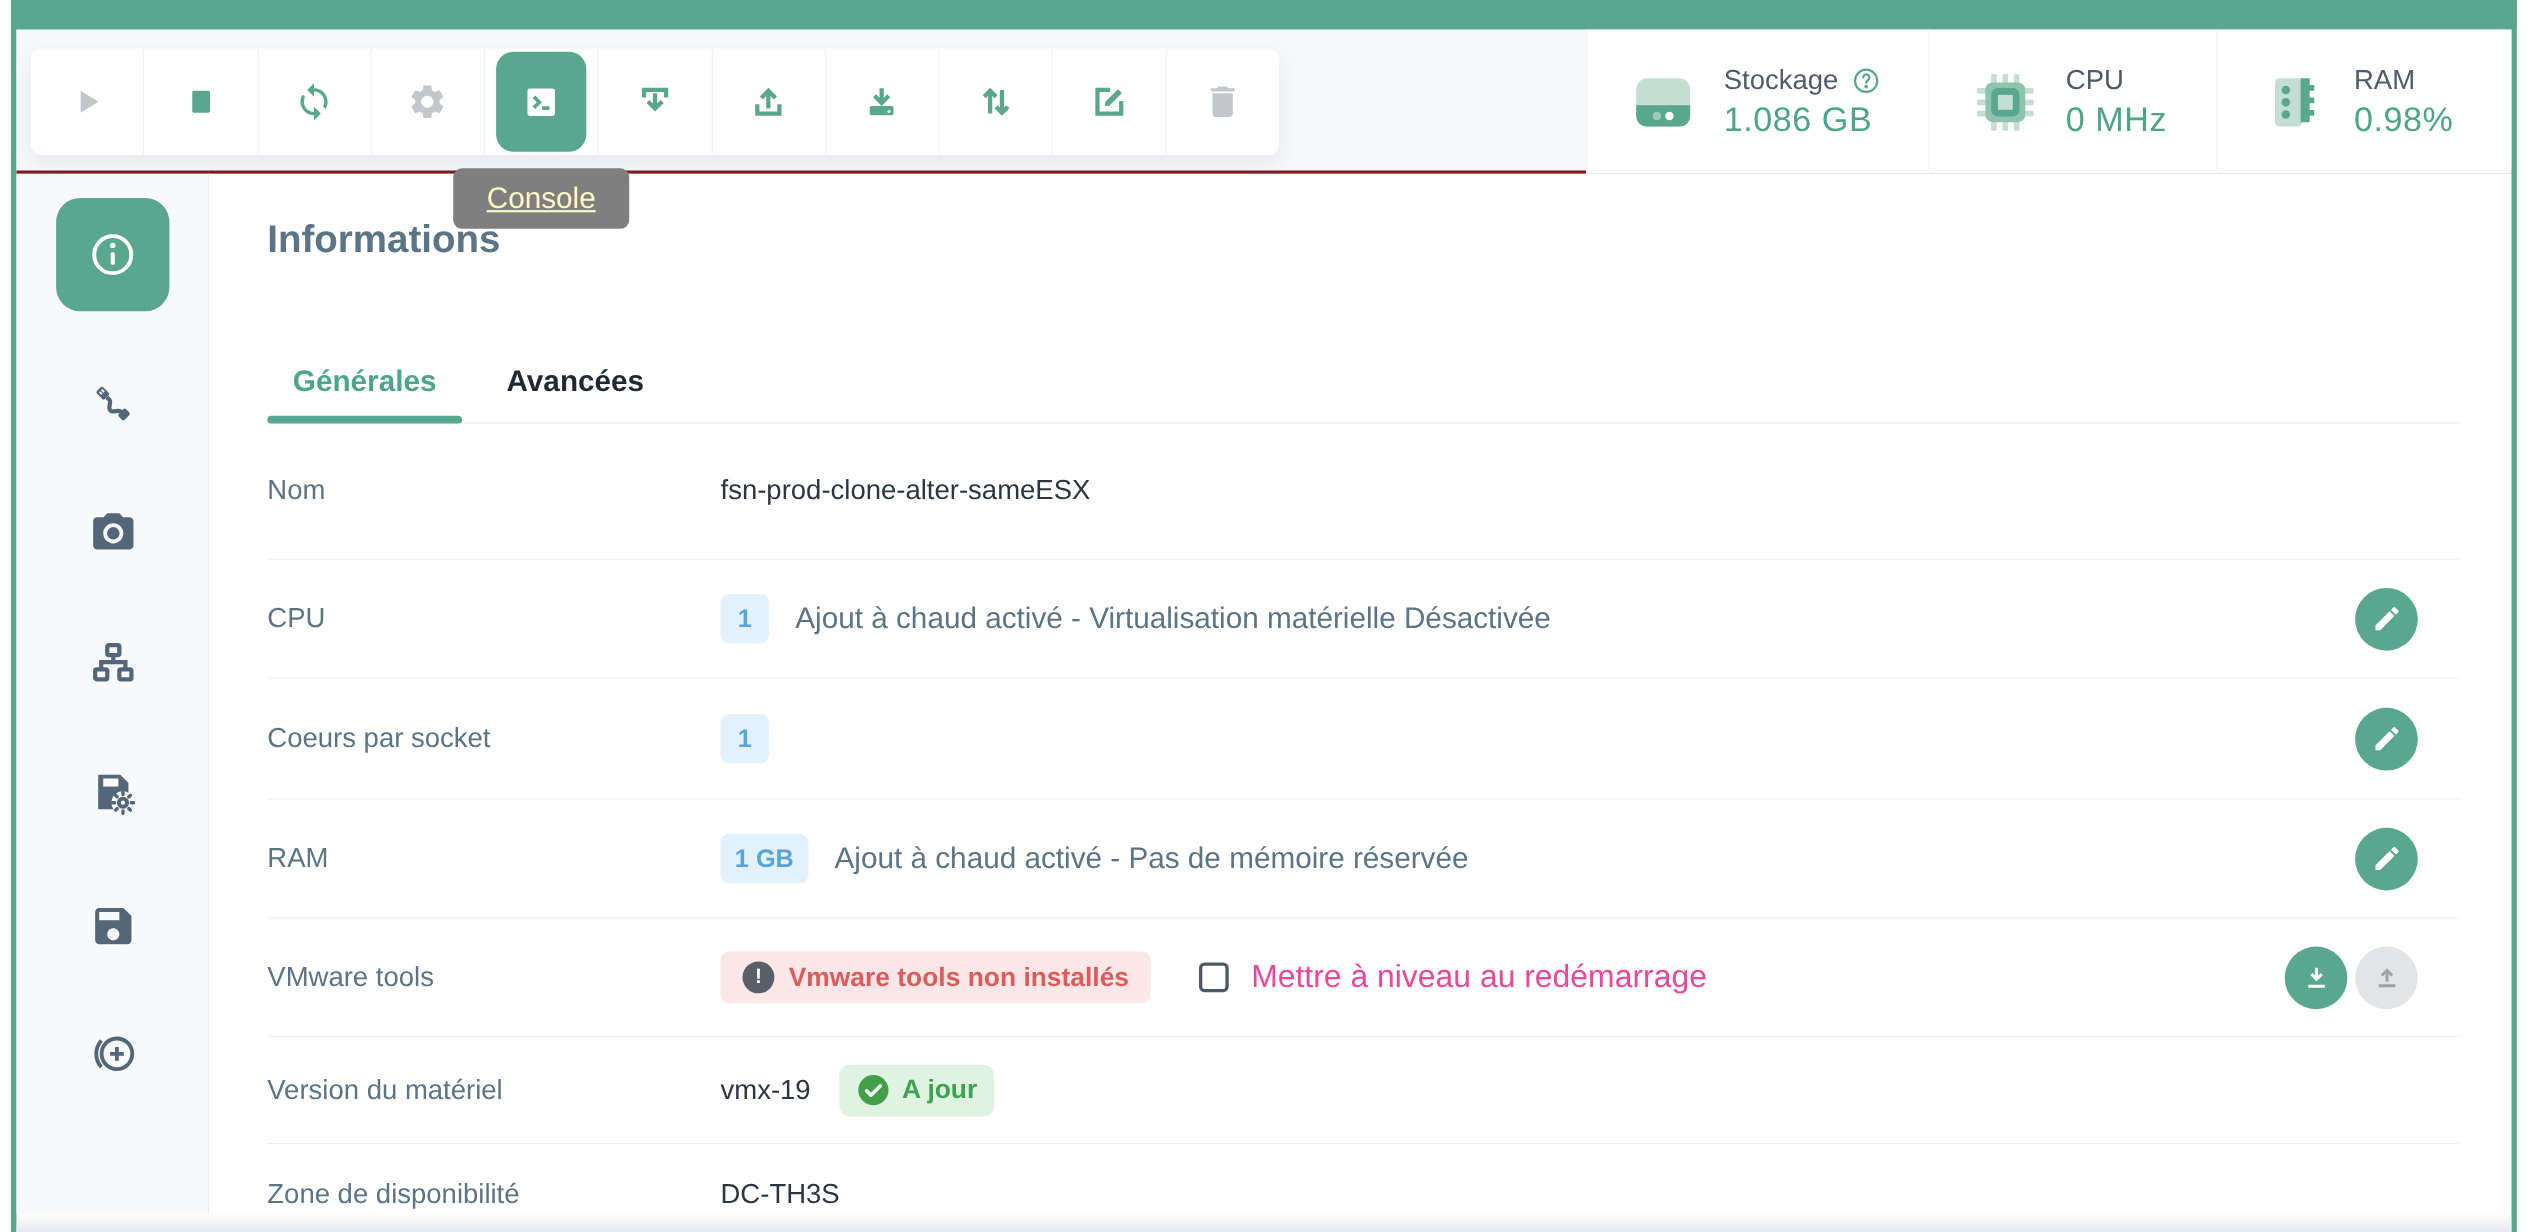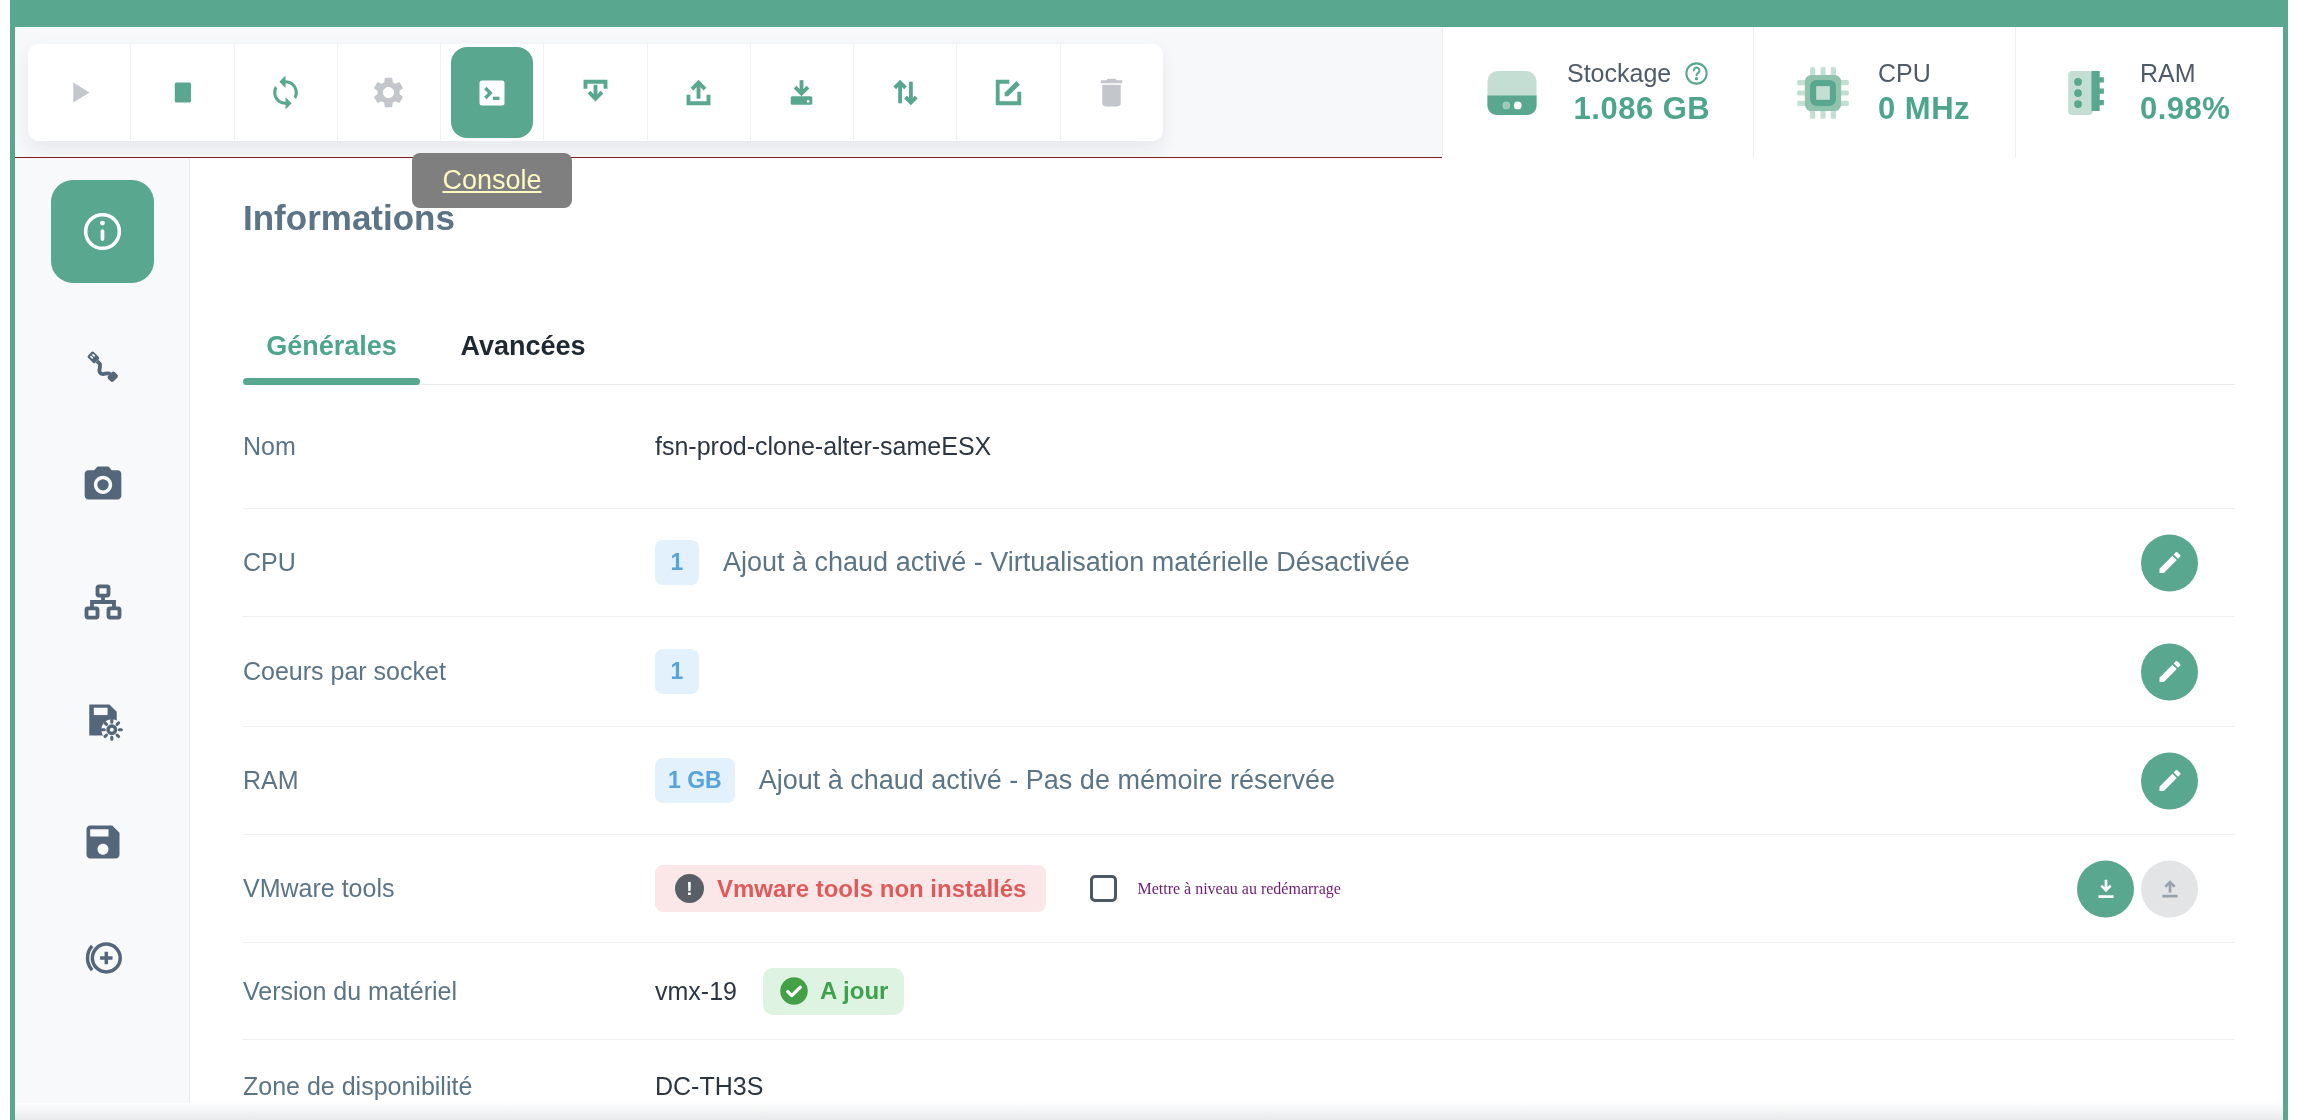--- a/index.html
+++ b/index.html
@@ -7,40 +7,40 @@
     font-family:"Liberation Sans","DejaVu Sans",sans-serif; }
   .page { position:relative; width:2308px; height:1120px; background:#fff; }
 
   
   .topbar   { position:absolute; left:10px; top:0; width:2278px; height:27px; background:#58a78e; }
   .edge-l   { position:absolute; left:10px;   top:0; width:5px; height:1120px; background:#58a78e; }
   .edge-r   { position:absolute; left:2283px; top:0; width:5px; height:1120px; background:#58a78e; }
 
   
   .header-band { position:absolute; left:15px; top:27px; width:2268px; height:131px;
-    background:#f7f8fa; border-bottom:1px solid #7f1d1d;text-align:right; }
+    background:#f7f8fa; border-bottom:3px solid #7f1d1d; }
 
   .toolbar { position:absolute; left:13px; top:17px; width:1135px; height:97px; background:#fff;
     border-radius:10px; box-shadow:0 8px 18px rgba(40,50,60,.08); display:flex; }
   .tool-cell { flex:1; display:flex; align-items:center; justify-content:center;
     border-right:1px solid #f1f2f4; cursor:pointer; }
   .tool-cell:last-child { border-right:none; }
   .tool-cell svg { width:37px; height:37px; }
   .tool-cell.disabled { cursor:default; }
   .console-btn { width:82px; height:91px; border-radius:16px; background:#58a78e;
     display:flex; align-items:center; justify-content:center; }
   .console-btn svg { width:40px; height:40px; }
 
   .stats { position:absolute; left:1427px; top:0; width:841px; height:131px; background:#fff; display:flex; }
   .stat { display:flex; align-items:center; padding-left:38px; border-left:1px solid #eeeff1; }
   .stat:nth-child(1){ width:311px; } .stat:nth-child(2){ width:262px; } .stat:nth-child(3){ width:268px; }
   .stat-icon svg { width:62px; height:62px; margin-right:24px; display:block; }
   .stat-label { font-size:25px; color:#4f5b69; display:flex; align-items:center; gap:12px; }
   .stat-label svg { width:27px; height:27px; }
-  .stat-value { font-size:31px; color:#4da58c; font-weight:700; margin-top:3px; letter-spacing:.5px; }
+  .stat-value { font-size:31px; color:#4da58c; font-weight:400; margin-top:3px; letter-spacing:.5px; }
 
   
   .tooltip { position:absolute; left:412px; top:153px; width:160px; height:55px; background:#7f7f7f;
     border-radius:8px; color:#fef9c3; font-size:27px; display:flex; align-items:center; justify-content:center;
     z-index:6;text-decoration:underline; }
 
   
   .sidebar { position:absolute; left:15px; top:158px; width:175px; height:945px;
     background:#f8f9fb; border-right:1px solid #e8eaec; }
   .side-item { position:absolute; left:36px; width:103px; height:103px; display:flex;
@@ -73,21 +73,21 @@
   .badge-red { background:#fbe7e8; color:#de5b5b; font-size:24px; font-weight:600; height:47px;
     padding:0 20px; border-radius:8px; display:inline-flex; align-items:center; gap:13px; }
   .excl { width:29px; height:29px; border-radius:50%; background:#595f66; color:#fff; font-size:19px;
     font-weight:700; display:flex; align-items:center; justify-content:center; flex-shrink:0; }
   .badge-green { background:#dff3e2; color:#3fa14d; font-size:24px; font-weight:600; height:47px;
     padding:0 16px; border-radius:10px; display:inline-flex; align-items:center; gap:11px; margin-left:26px; }
   .badge-green svg { width:30px; height:30px; }
 
   .checkbox { width:27px; height:27px; border:3px solid #4d5966; border-radius:5px; background:#fff;
     margin-left:44px; margin-right:20px; cursor:pointer; flex-shrink:0; }
-  .check-label { font-size:16px; color:#701a75;font-family:Liberation Serif, serif; }
+  .check-label { font-size:29px; color:#ec4899; }
 
   .circle-btn { position:absolute; top:50%; transform:translateY(-50%); width:57px; height:57px;
     border-radius:50%; display:flex; align-items:center; justify-content:center; cursor:pointer; }
   .circle-btn svg { width:28px; height:28px; }
   .edit-btn { right:37px; background:#58a78e; }
   .dl-btn   { right:101px; background:#58a78e; }
   .up-btn   { right:37px; background:#e2e4e6; }
 
   .bottom-strip { position:absolute; left:15px; top:1102px; width:2268px; height:18px; z-index:4;
     background:linear-gradient(180deg, rgba(255,255,255,0), #e7e9eb); }

